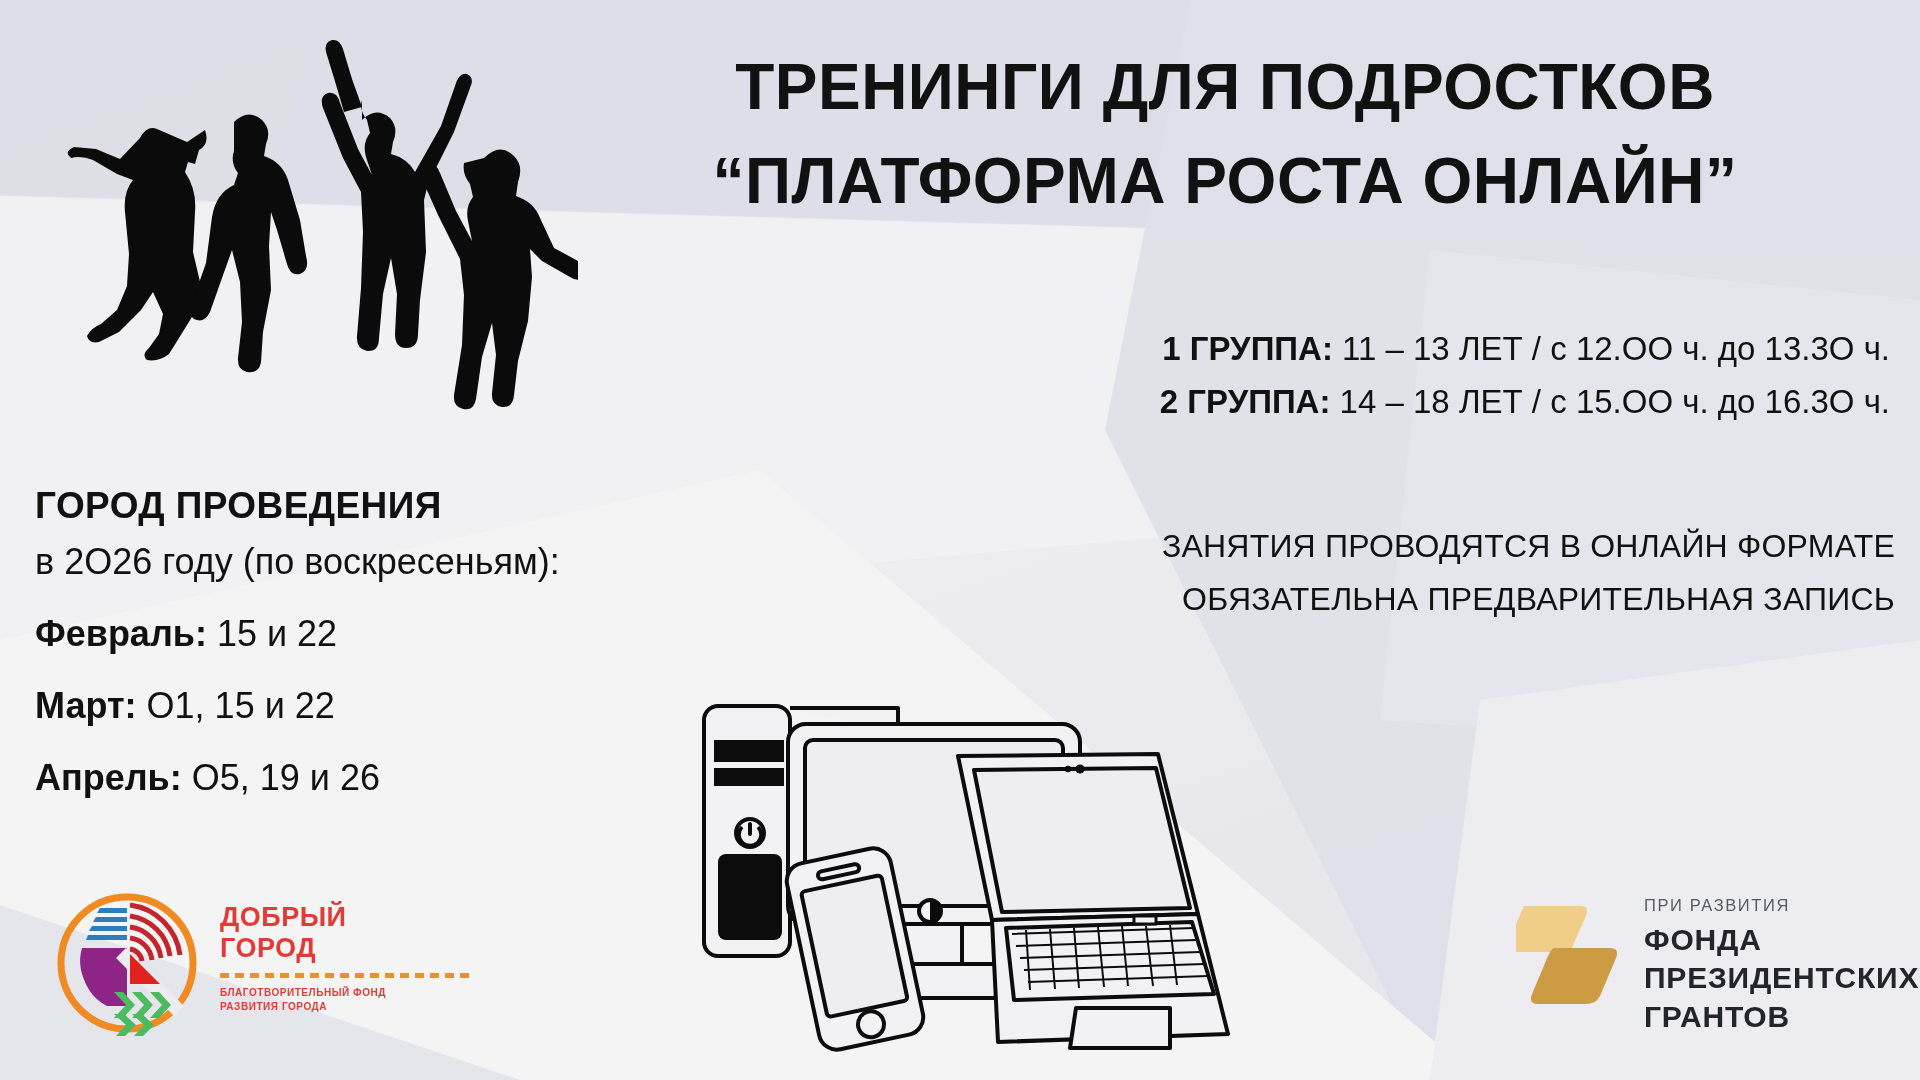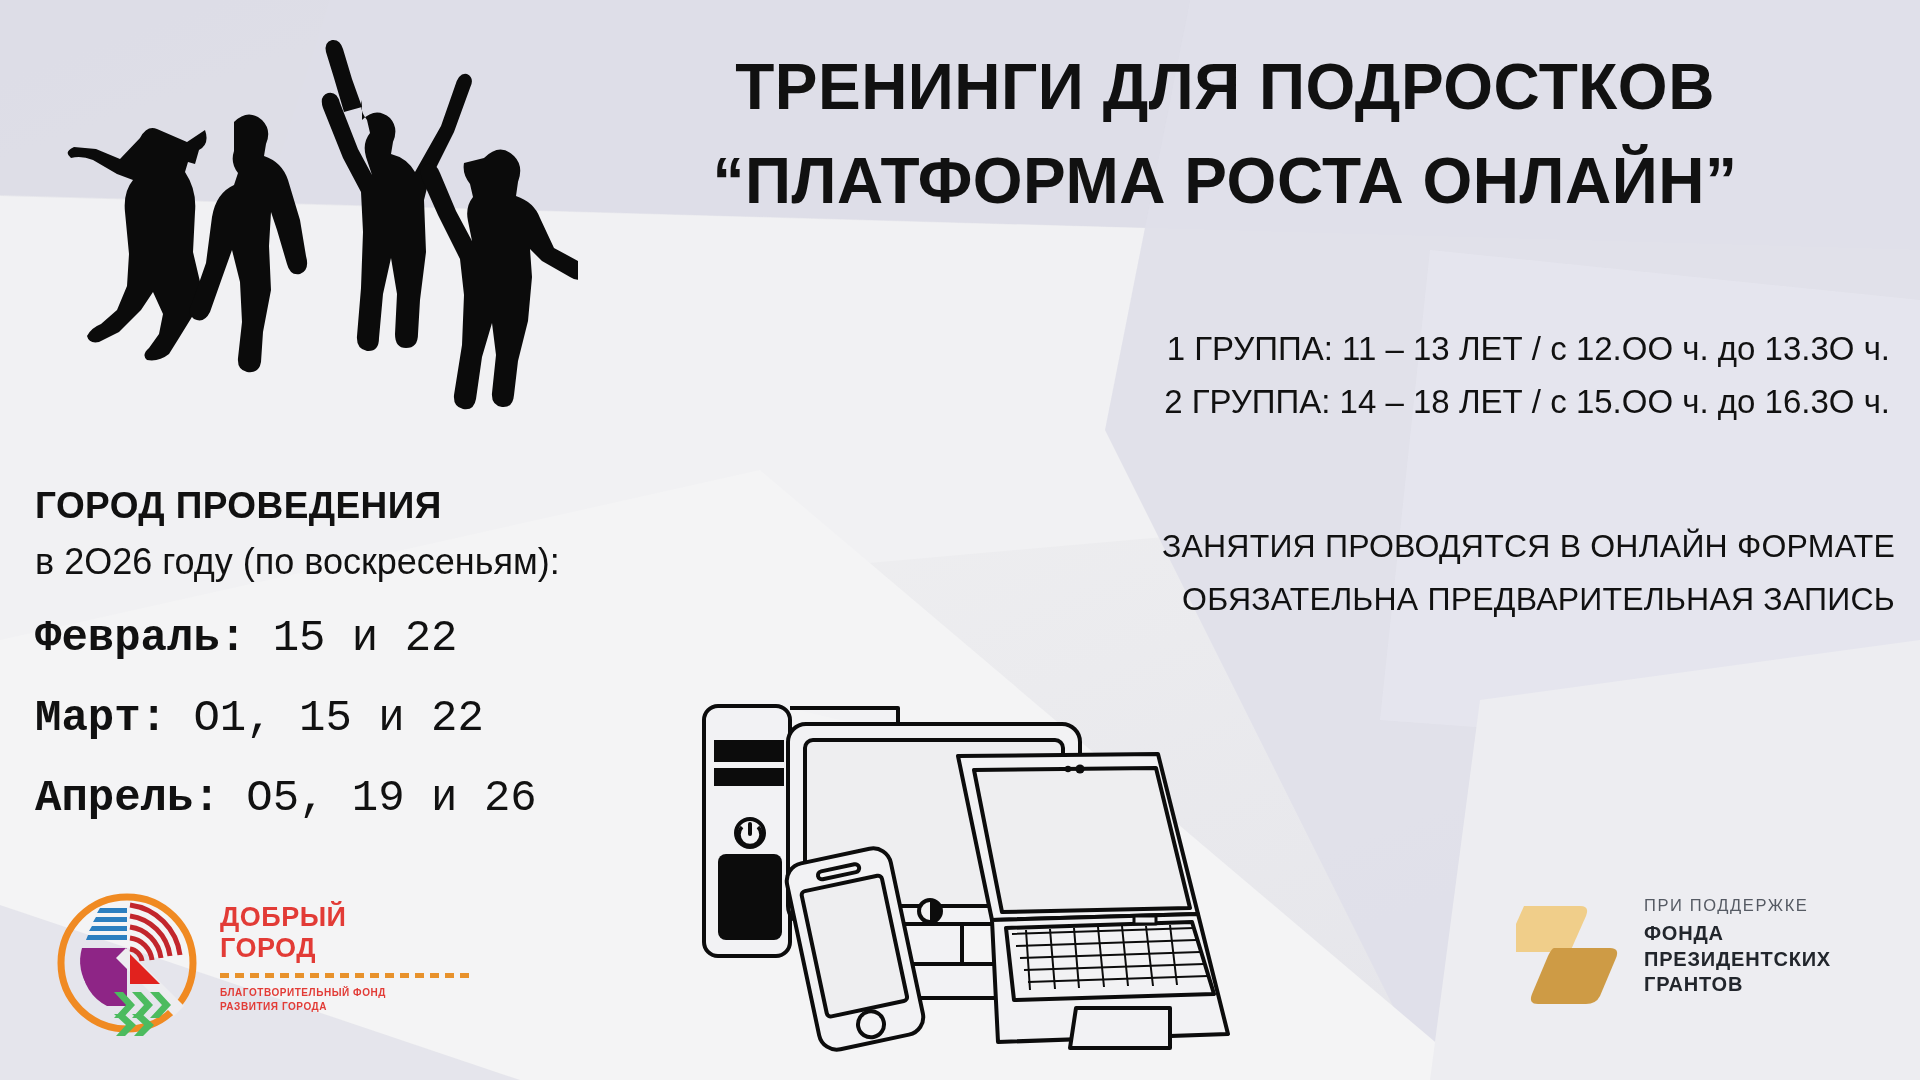--- a/index.html
+++ b/index.html
@@ -40,29 +40,29 @@
       clip-path:polygon(330px 0,1190px 0,1105px 430px,250px 250px);}
 
   
   .title{position:absolute;left:560px;top:52px;width:1330px;text-align:center;
          font-weight:700;font-size:64px;letter-spacing:.5px;color:#111;line-height:1.12;}
   .title .l2{display:block;margin-top:22px;}
 
   .groups{position:absolute;left:700px;top:322px;width:1190px;text-align:right;
           font-size:33px;color:#111;line-height:1.62;}
   .groups .row{white-space:nowrap;}
-  .groups b{font-weight:400;text-align:right;}
+  .groups b{font-weight:700;text-align:right;}
 
   .online{position:absolute;left:700px;top:520px;width:1195px;text-align:right;
           font-weight:400;font-size:32px;color:#111;line-height:1.65;letter-spacing:.2px;}
 
   .dates{position:absolute;left:35px;top:485px;width:700px;color:#111;}
   .dates .hdr{font-weight:700;font-size:37px;letter-spacing:.4px;}
   .dates .sub{font-size:36px;margin-top:14px;font-weight:400;}
-  .dates .ln{font-size:44px;margin-top:30px;font-family:Liberation Mono, monospace;}
+  .dates .ln{font-size:36px;margin-top:30px;}
   .dates .ln b{font-weight:700;}
 
   
   .jumpers{position:absolute;left:18px;top:18px;width:560px;height:400px;}
 
   
   .devices{position:absolute;left:690px;top:678px;width:540px;height:395px;}
 
   
   .logo-dg{position:absolute;left:52px;top:888px;width:420px;height:145px;}
@@ -70,21 +70,21 @@
   .dg-txt{position:absolute;left:168px;top:14px;}
   .dg-name{color:#e23b36;font-weight:700;font-size:27px;line-height:1.14;letter-spacing:.5px;}
   .dg-dots{margin:9px 0 8px 0;height:5px;
      background:repeating-linear-gradient(to right,#e8922c 0 9px,transparent 9px 15px);width:250px;}
   .dg-sub{color:#e23b36;font-weight:700;font-size:10px;line-height:1.42;letter-spacing:.55px;}
 
   
   .logo-fpg{position:absolute;left:1516px;top:892px;width:400px;height:150px;}
   .fpg-txt{position:absolute;left:128px;top:4px;}
   .fpg-top{color:#555a63;font-size:16.5px;letter-spacing:1.6px;font-weight:400;}
-  .fpg-main{color:#22262c;font-weight:700;font-size:20px;line-height:1.28;letter-spacing:.8px;margin-top:6px;}
+  .fpg-main{color:#22262c;font-weight:700;font-size:30px;line-height:1.28;letter-spacing:.8px;margin-top:6px;}
 </style>
 </head>
 <body>
 
 <div id="poster">
 
   <div class="bg">
     <div class="facet f1"></div>
     <div class="facet f9"></div>
     <div class="facet f2"></div>
@@ -249,21 +249,21 @@
       </div>
     </div>
   </div>
 
   <div class="logo-fpg">
     <svg viewBox="0 0 110 120" width="110" height="120" aria-hidden="true">
       <path d="M8 14 h56 q10 0 6 10 l-16 36 h-56 q-10 0 -6 -10 z" fill="#F0CE8A"></path>
       <path d="M38 56 h56 q10 0 6 10 l-16 38 q-4 8 -14 8 h-48 q-10 0 -6 -10 l16 -38 q4 -8 6 -8 z" fill="#CE9B45"></path>
     </svg>
     <div class="fpg-txt">
-      <div class="fpg-top">ПРИ ПОДДЕРЖКЕ</div>
+      <div class="fpg-top">ПРИ РАЗВИТИЯ</div>
       <div class="fpg-main">
         <div>ФОНДА</div>
         <div>ПРЕЗИДЕНТСКИХ</div>
         <div>ГРАНТОВ</div>
       </div>
     </div>
   </div>
 
 </div>
 

